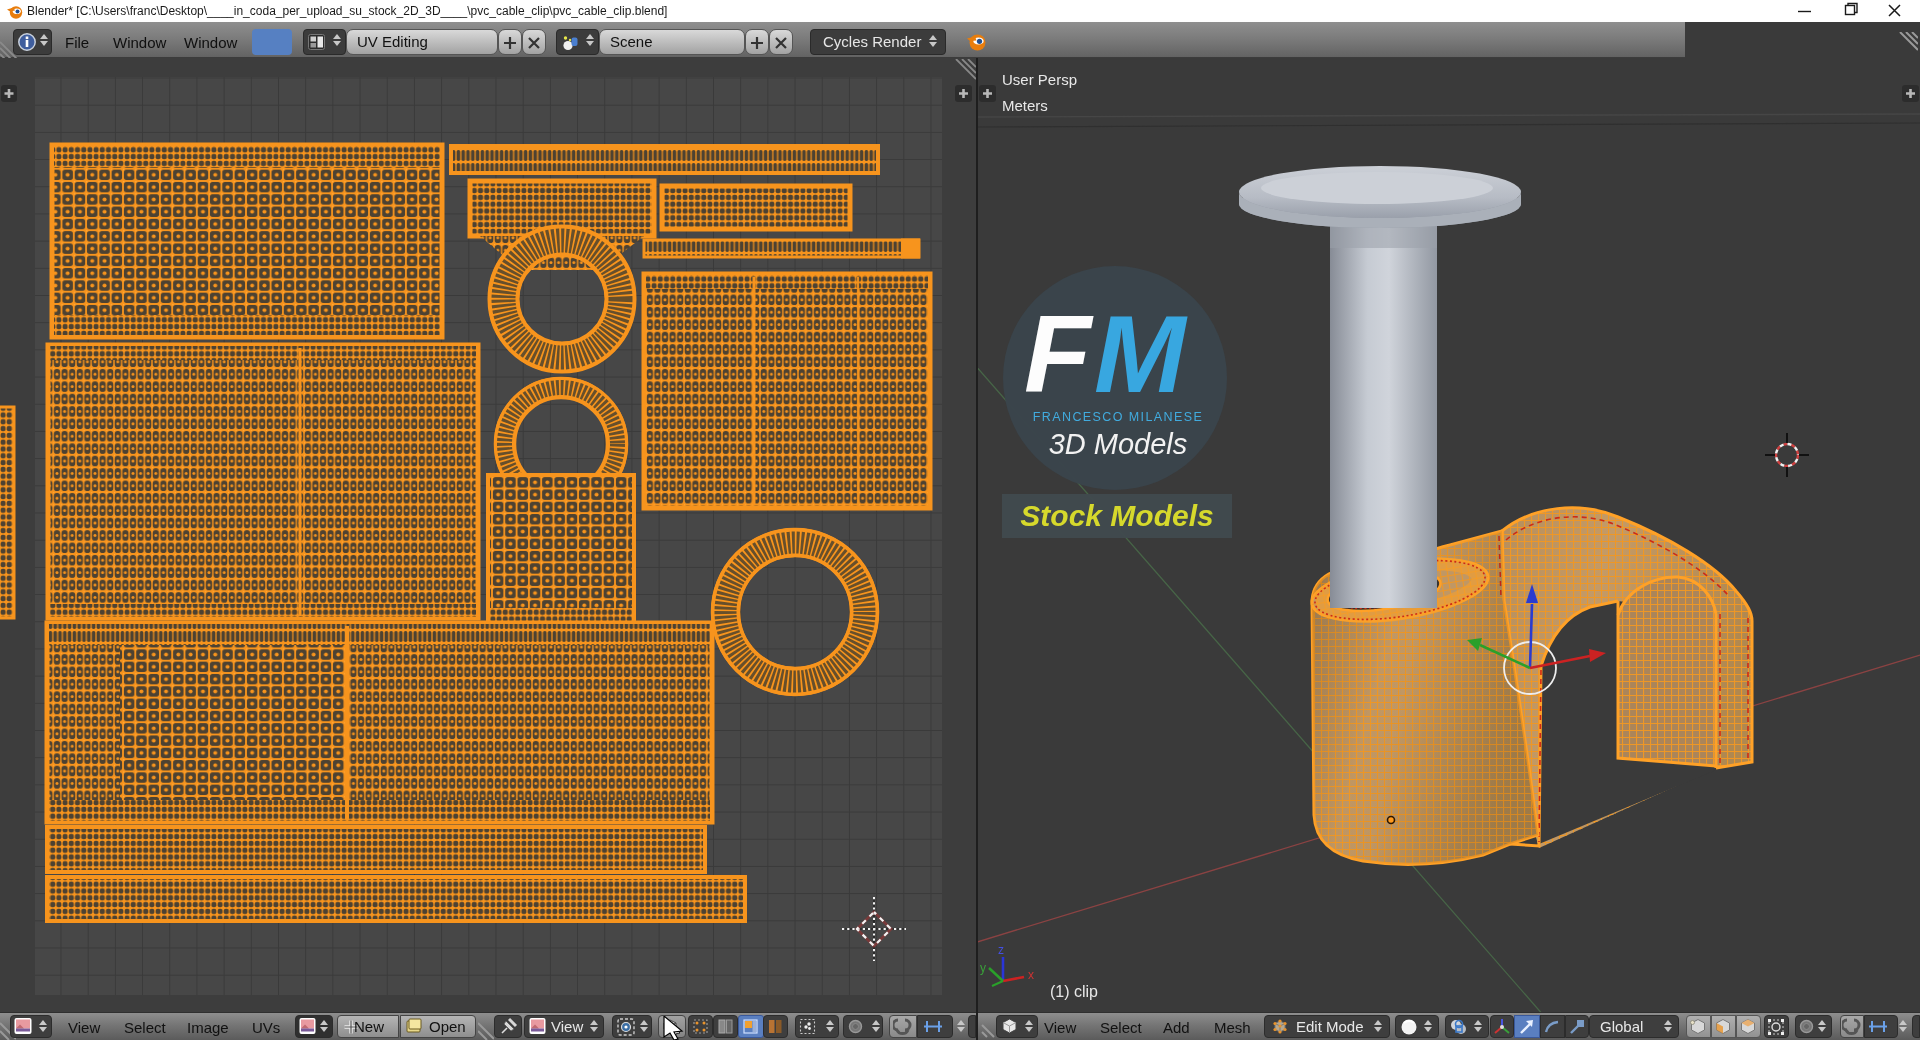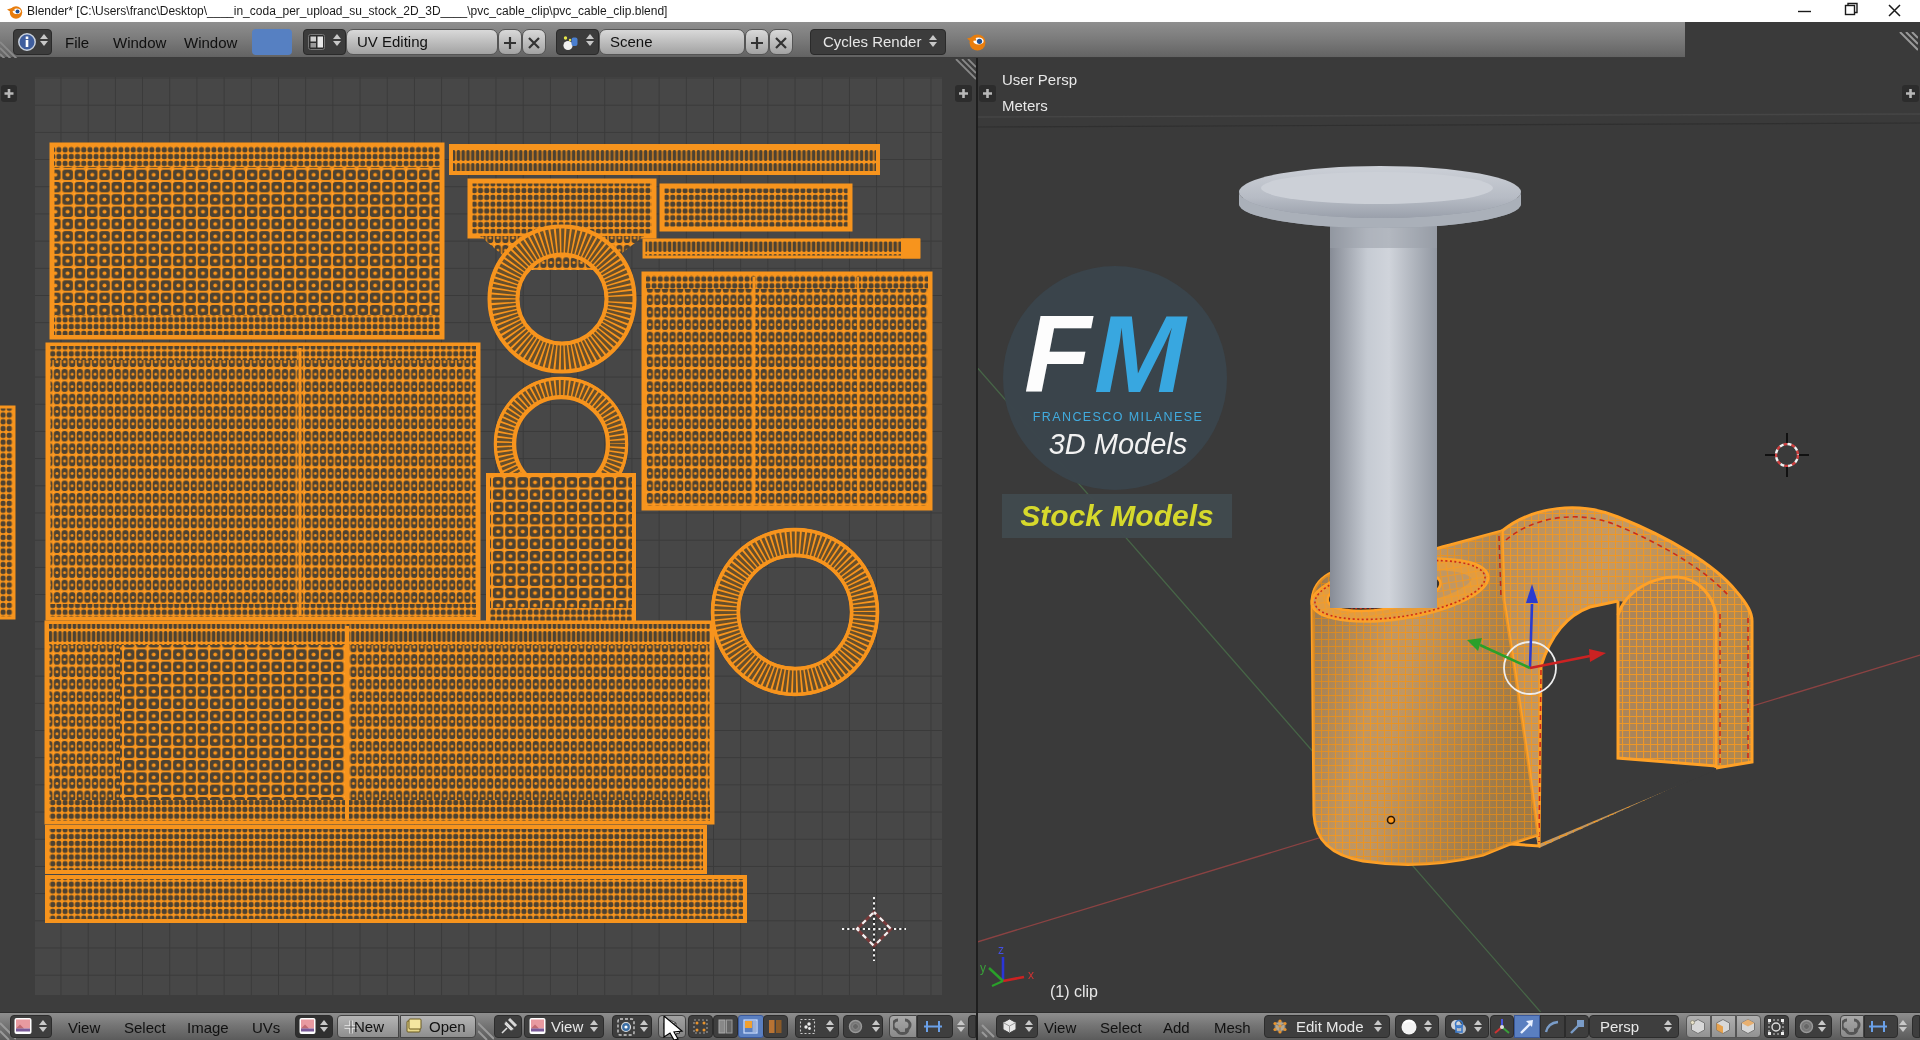--- a/index.html
+++ b/index.html
@@ -533,21 +533,21 @@
     <div class="fbtn" style="left:562px;width:25px;border-radius:0;"></div>
     <svg class="abs" style="left:565px;top:4px" width="20" height="20" viewBox="0 0 20 20">
       <path d="M3,15 Q5,6 15,5" fill="none" stroke="#7a9cc8" stroke-width="2.4"></path>
     </svg>
     <div class="fbtn" style="left:587px;width:24px;border-radius:0 4px 4px 0;"></div>
     <svg class="abs" style="left:589px;top:4px" width="20" height="20" viewBox="0 0 20 20">
       <line x1="4" y1="16" x2="12" y2="8" stroke="#7a9cc8" stroke-width="2.4"></line>
       <rect x="10" y="3" width="7" height="7" fill="#7a9cc8"></rect>
     </svg>
     <div class="fbtn" style="left:611px;width:90px;"></div>
-    <div class="abs" style="left:622px;top:5px;font-size:15px;color:#e8e8e8;">Persp</div>
+    <div class="abs" style="left:622px;top:5px;font-size:15px;color:#e8e8e8;">Global</div>
     <div class="ud udup" style="left:686px;top:7px"></div>
     <div class="ud uddn" style="left:686px;top:14px"></div>
     <div class="abs" style="left:708px;top:2px;width:25px;height:23px;background:linear-gradient(#b0b0b0,#929292);border:1px solid #555;border-radius:4px 0 0 4px;box-sizing:border-box;"></div>
     <svg class="abs" style="left:710px;top:4px" width="20" height="20" viewBox="0 0 20 20">
       <path d="M10,2.5 L16.5,6 L16.5,13 L10,16.5 L3.5,13 L3.5,6 Z" fill="#d8d8d8" stroke="#777" stroke-width="1"></path>
       <circle cx="4.5" cy="5.5" r="2" fill="#e8e0c8" stroke="#887" stroke-width="0.8"></circle>
     </svg>
     <div class="abs" style="left:733px;top:2px;width:25px;height:23px;background:linear-gradient(#b0b0b0,#929292);border:1px solid #555;box-sizing:border-box;"></div>
     <svg class="abs" style="left:735px;top:4px" width="20" height="20" viewBox="0 0 20 20">
       <path d="M10,2.5 L16.5,6 L16.5,13 L10,16.5 L3.5,13 L3.5,6 Z" fill="#d8d8d8" stroke="#777" stroke-width="1"></path>

